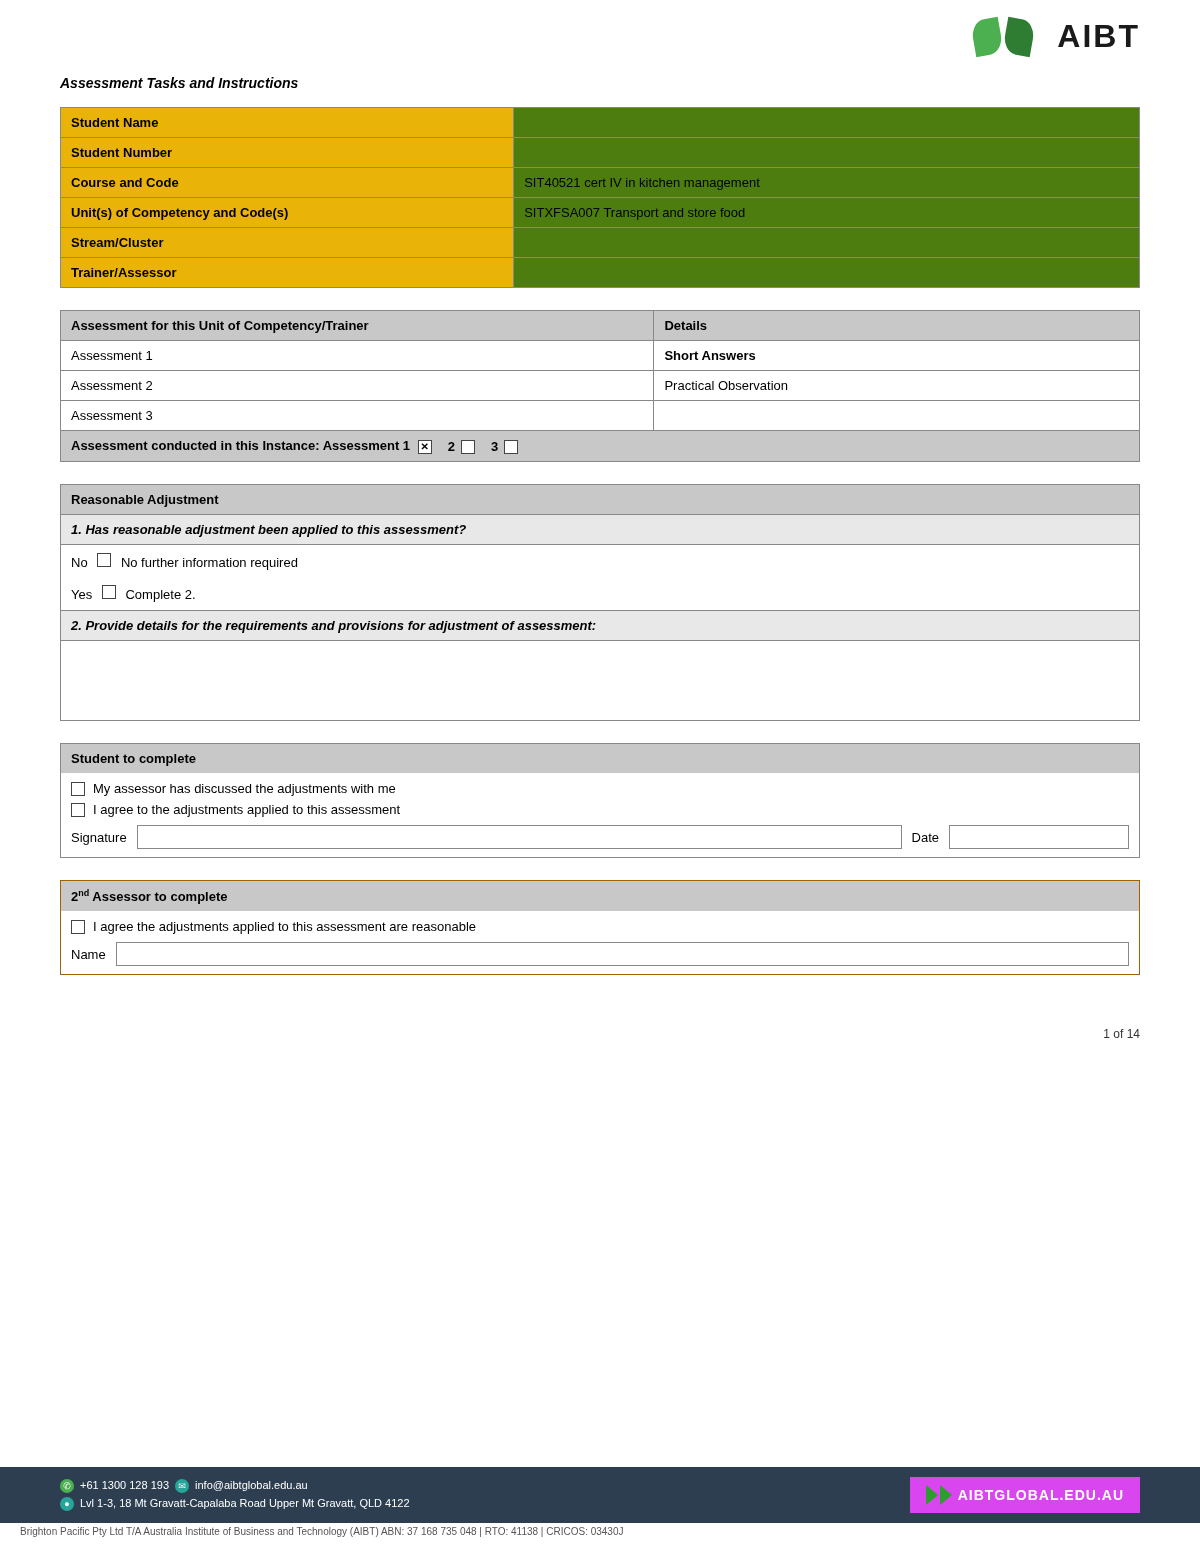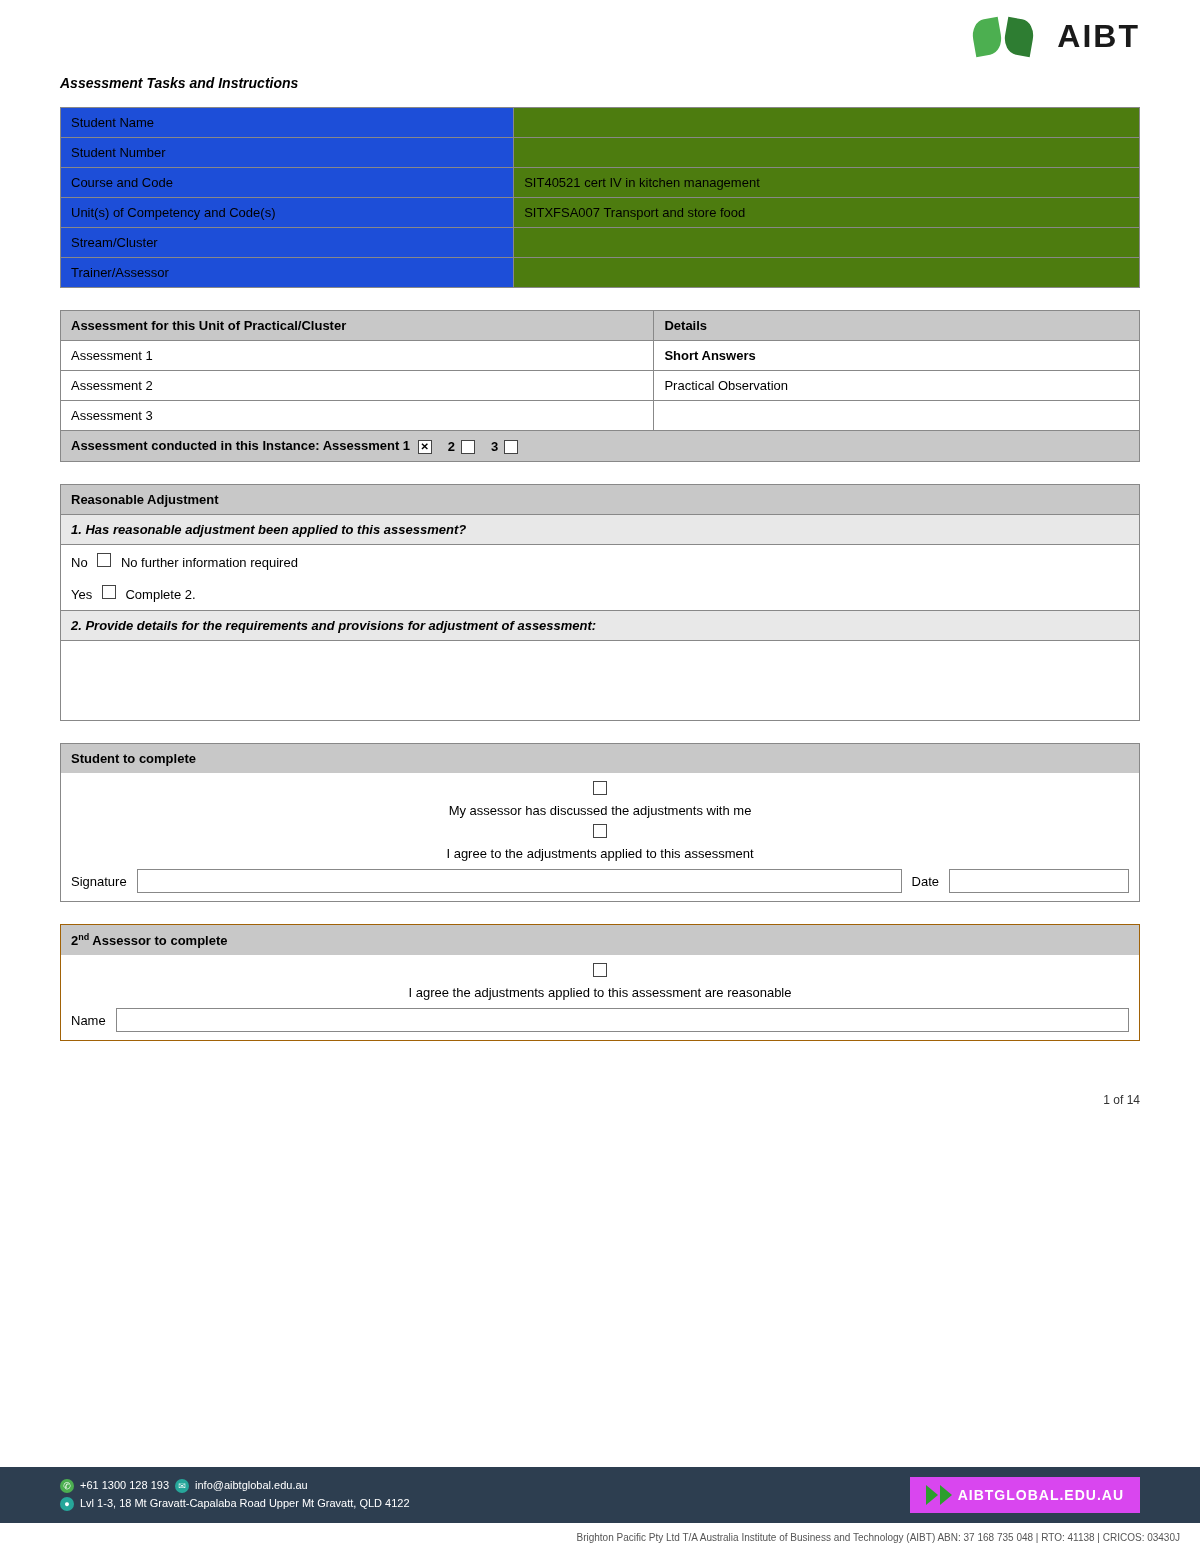--- a/index.html
+++ b/index.html
@@ -84,21 +84,22 @@
     }
 
     .info-table td {
       border: 1px solid #888;
       padding: 7px 10px;
       font-size: 13px;
     }
 
     .info-table .label-cell {
       width: 42%;
-      background: #1d4ed8;
+      background: #eab308;
+      font-weight: bold;
     }
 
     .info-table .value-cell {
       width: 58%;
       background: #4d7c0f;
     }
 
     
     .assessment-table {
       width: 100%;
@@ -199,21 +200,20 @@
 
     .student-complete-body {
       padding: 8px 10px;
     }
 
     .checkbox-row {
       display: flex;
       align-items: center;
       gap: 8px;
       margin-bottom: 6px;
-      flex-direction: column;
     }
 
     .signature-row {
       display: flex;
       align-items: center;
       gap: 10px;
       margin-top: 8px;
     }
 
     .signature-field {
@@ -324,24 +324,24 @@
       width: 0;
       height: 0;
       border-top: 10px solid transparent;
       border-bottom: 10px solid transparent;
       border-left: 12px solid #2d9e2d;
     }
 
     
     .bottom-line {
       position: absolute;
-      bottom: 10px;
+      bottom: 16px;
       left: 0;
       right: 0;
-      text-align: right;
+      text-align: left;
       font-size: 10px;
       color: #555;
       padding: 0 20px;
     }
 
     sup {
       font-size: 9px;
     }
   </style>
 </head>
@@ -388,21 +388,21 @@
         <tr>
           <td class="label-cell">Trainer/Assessor</td>
           <td class="value-cell"></td>
         </tr>
       </tbody>
     </table>
 
     <table class="assessment-table">
       <tbody>
         <tr class="header-row">
-          <td style="width:55%">Assessment for this Unit of Practical/Cluster</td>
+          <td style="width:55%">Assessment for this Unit of Competency/Trainer</td>
           <td style="width:45%">Details</td>
         </tr>
         <tr>
           <td>Assessment 1</td>
           <td class="bold-value">Short Answers</td>
         </tr>
         <tr>
           <td>Assessment 2</td>
           <td>Practical Observation</td>
         </tr>

